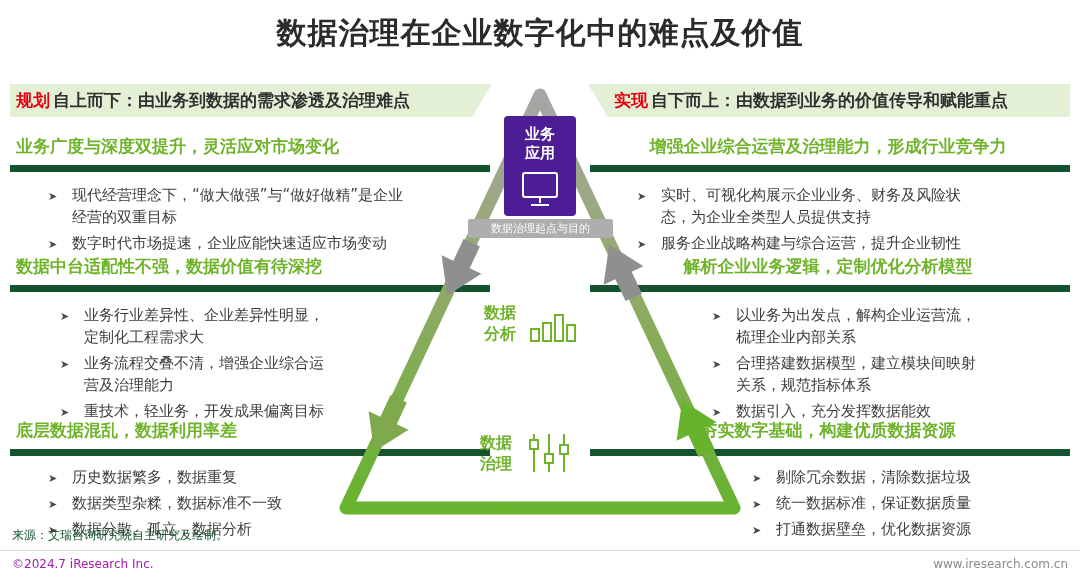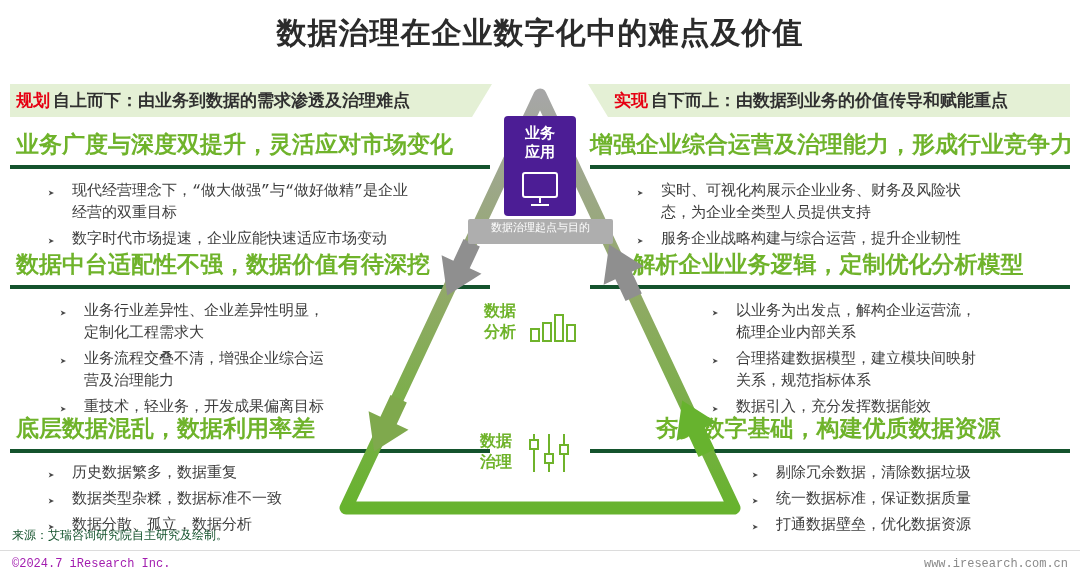--- a/index.html
+++ b/index.html
@@ -1,48 +1,48 @@
 <!DOCTYPE html>
 <html><head>
 <meta charset="utf-8">
 <style>
   * { margin:0; padding:0; box-sizing:border-box; }
   html,body { background:#fff; }
   body { font-family:"DejaVu Sans","Liberation Sans",sans-serif; }
-  .page { position:relative; width:1080px; height:578px; background:#ffffff; overflow:hidden;font-family:Liberation Mono, monospace; }
+  .page { position:relative; width:1080px; height:578px; background:#ffffff; overflow:hidden; }
 
   .title { position:absolute; top:13px; left:0; width:100%; text-align:center;
            font-size:30px; font-weight:800; color:#2b2b2b; letter-spacing:1px; }
 
   .banner { position:absolute; top:84px; height:33px; background:#e4f0d5;
             display:flex; align-items:center; font-size:17px; font-weight:700; color:#303030; white-space:nowrap; }
   .banner-left  { left:10px;  width:482px; padding-left:6px;
                   clip-path:polygon(0 0,100% 0,calc(100% - 20px) 100%,0 100%); }
   .banner-right { left:588px; width:482px; padding-left:26px;
                   clip-path:polygon(0 0,100% 0,100% 100%,20px 100%); }
   .banner .tag { color:#e60012; margin-right:3px; }
 
   .section { position:absolute; width:480px; }
   .sec-left  { left:10px; }
   .sec-right { left:590px; }
-  .sec-head { font-size:23px; font-weight:700; color:#6fb32b; line-height:24px;
-              padding:0 4px 7px 6px; border-bottom:4px solid #14532d; white-space:nowrap; }
+  .sec-head { font-size:17px; font-weight:700; color:#6fb32b; line-height:24px;
+              padding:0 4px 7px 6px; border-bottom:7px solid #14532d; white-space:nowrap; }
   .sec-right .sec-head { text-align:center; padding-left:0; }
   .bullets { list-style:none; margin-top:12px; }
   .bullets li { position:relative; padding-left:26px; font-size:15px; line-height:22px;
                 color:#3d3d3d; font-weight:500; margin-bottom:4px; }
   .bm { position:absolute; left:2px; top:2px; font-size:11px; color:#4a4a4a; }
 
   .pyr { position:absolute; left:298px; top:82px; }
 
   .topbox { position:absolute; left:504px; top:116px; width:72px; height:100px;
             background:#4c1d95; border-radius:4px; color:#fff; text-align:center; padding-top:9px; }
   .topbox .lbl { display:block; width:36px; margin:0 auto; font-size:15px; font-weight:700; line-height:19px; }
   .topbox svg { margin-top:6px; }
-  .topcap { position:absolute; left:468px; top:219px; width:145px; height:25px;
+  .topcap { position:absolute; left:468px; top:219px; width:145px; height:19px;
             background:#aeaeae; color:#fff; font-size:11px; line-height:19px; text-align:center;
             border-radius:2px; white-space:nowrap; }
 
   .layer { position:absolute; display:flex; align-items:center; gap:8px; }
   .layer .lbl { display:block; width:36px; font-size:16px; font-weight:700;
                 color:#6fb32b; line-height:21px; text-align:center; }
   .layer-analysis   { left:482px; top:301px; }
   .layer-governance { left:478px; top:430px; }
 
   .source { position:absolute; left:12px; top:527px; font-size:12px; color:#14532d; }

